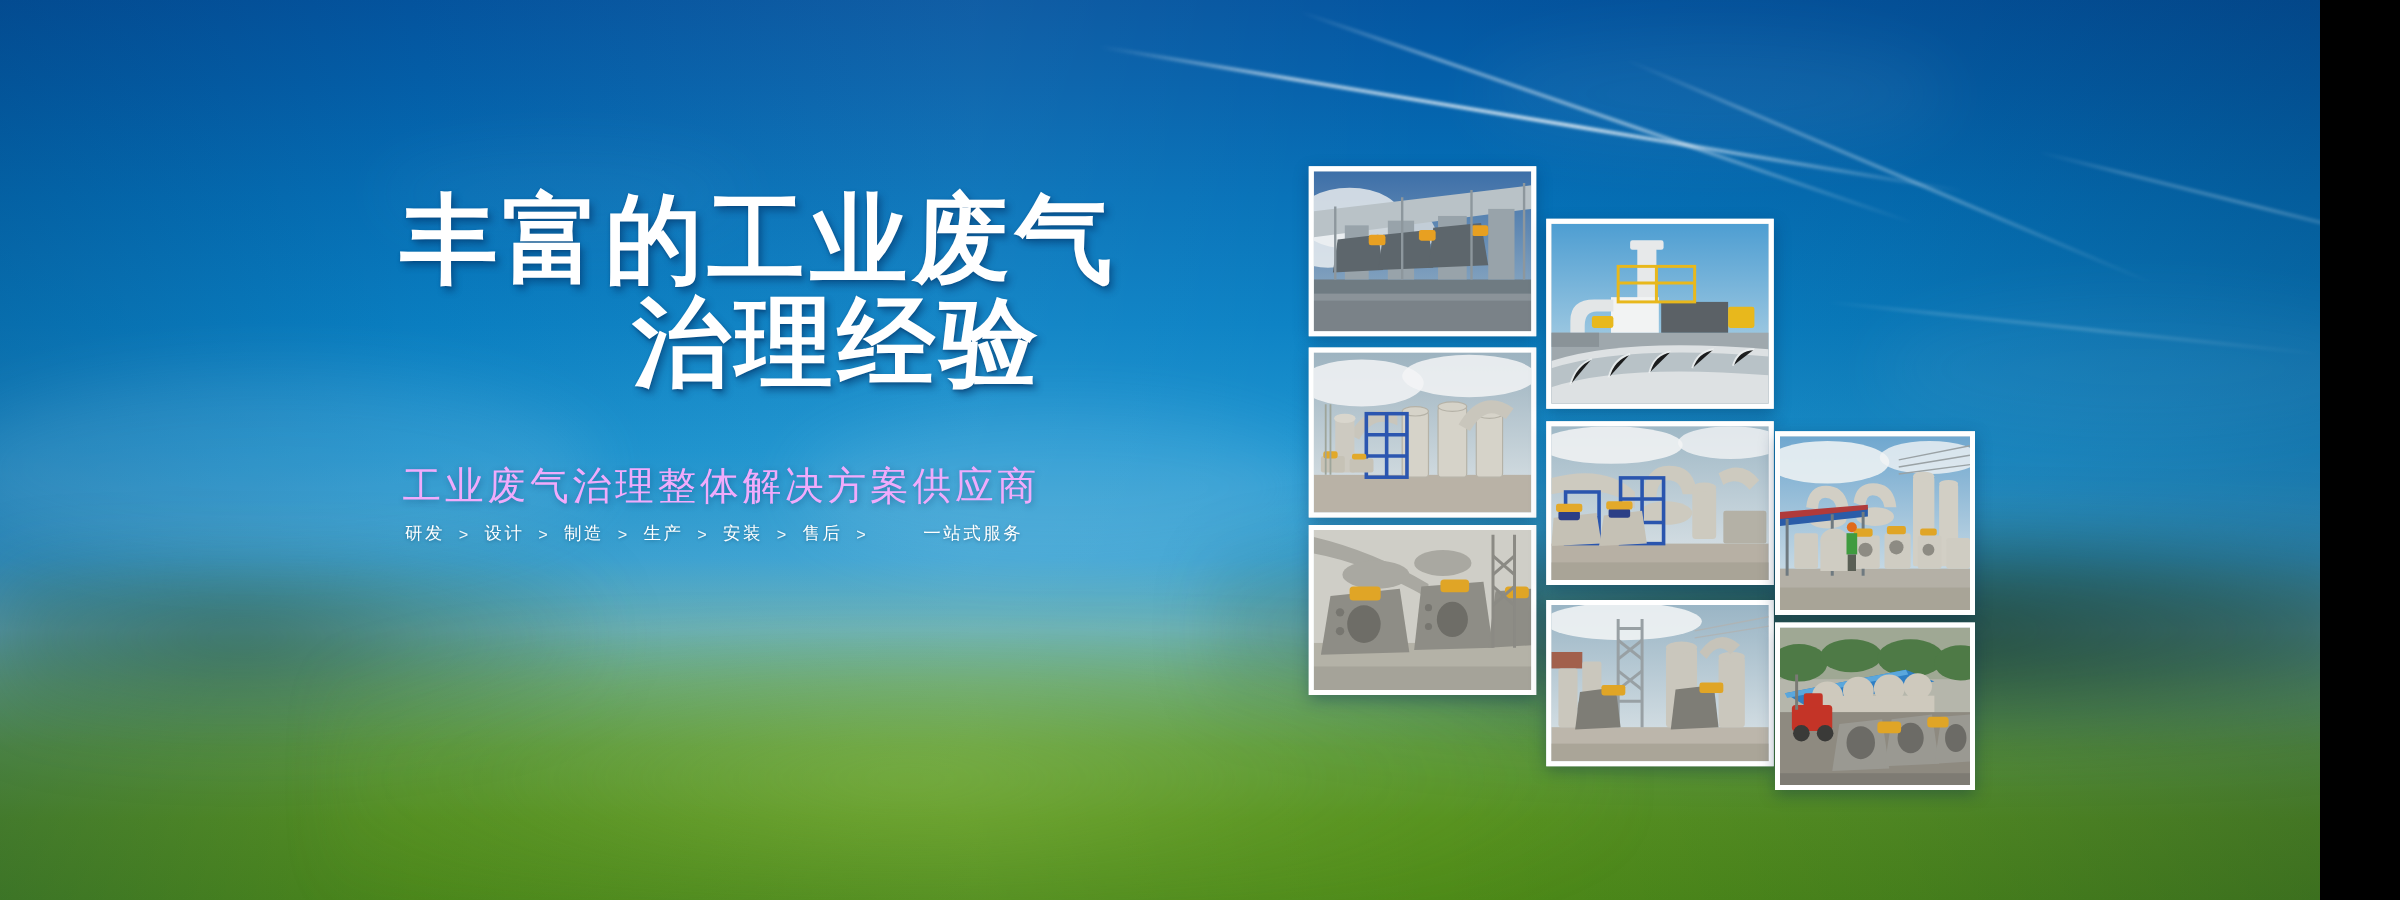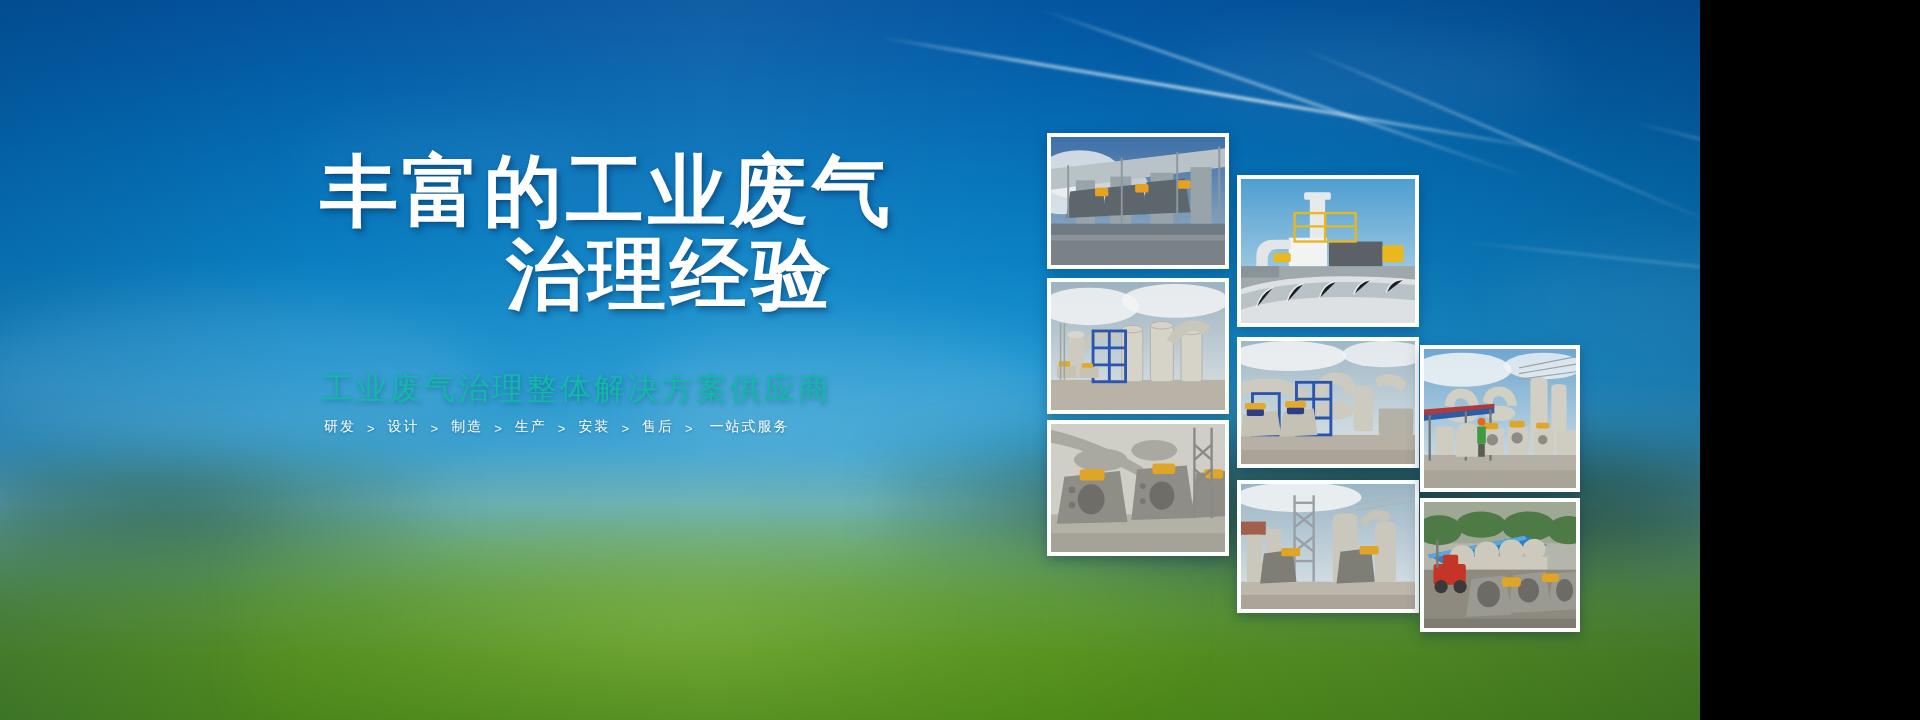--- a/index.html
+++ b/index.html
@@ -1,20 +1,20 @@
 <!DOCTYPE html>
 <html><head>
 <meta charset="utf-8">
 <title>Banner</title>
 <style>
   * { margin:0; padding:0; box-sizing:border-box; }
   html,body { width:1920px; height:720px; overflow:hidden; background:#000; }
 
   .banner{
-    position:relative; width:1700px; height:720px; overflow:hidden;
+    position:relative; width:1856px; height:720px; overflow:hidden;
     font-family:"Liberation Sans","DejaVu Sans",sans-serif;
   }
 
   
   .bg-sky{
     position:absolute; inset:0;
     background:
       linear-gradient(to bottom,
         #0455a0 0%,
         #0461ab 10%,
@@ -85,34 +85,34 @@
 
   .headline{
     color:#ffffff; font-weight:bold; font-size:78px; line-height:1.06;
     letter-spacing:4px; white-space:nowrap;
     text-shadow:3px 4px 6px rgba(0,45,95,0.45), 0 1px 2px rgba(0,40,90,0.35);
   }
   .headline .ln2{ display:block;text-align:center; }
 
   .subtitle{
     position:absolute; left:322px; top:368px;
-    color:#14b8a6; font-size:31px; letter-spacing:3px; white-space:nowrap;
+    color:#f0abfc; font-size:31px; letter-spacing:3px; white-space:nowrap;
     text-shadow:1px 2px 5px rgba(0,50,90,0.35);
     text-align:center;
   }
 
   .crumbs{
     position:absolute; left:322px; top:418px;
-    display:flex; align-items:flex-end; white-space:nowrap;
+    display:flex; align-items:center; white-space:nowrap;
     color:#ffffff; font-size:14px; letter-spacing:2px;
     text-shadow:0 1px 3px rgba(0,50,80,0.4);
   }
   .crumbs .step{ padding:0 2px; }
   .crumbs .sep{ padding:0 9px; opacity:.92; font-size:13px; }
-  .crumbs .last{ padding-left:6px; }
+  .crumbs .last{ padding-left:6px;margin-left:29px; }
 
   
   .collage{ position:absolute; left:0; top:0; width:1920px; height:720px; }
   .photo{
     position:absolute; background:#cfd9de; overflow:hidden;
     border:4px solid #ffffff;
     box-shadow:0 4px 12px rgba(0,35,75,0.35);
   }
   .photo svg{ display:block; width:100%; height:100%; }
 </style>

